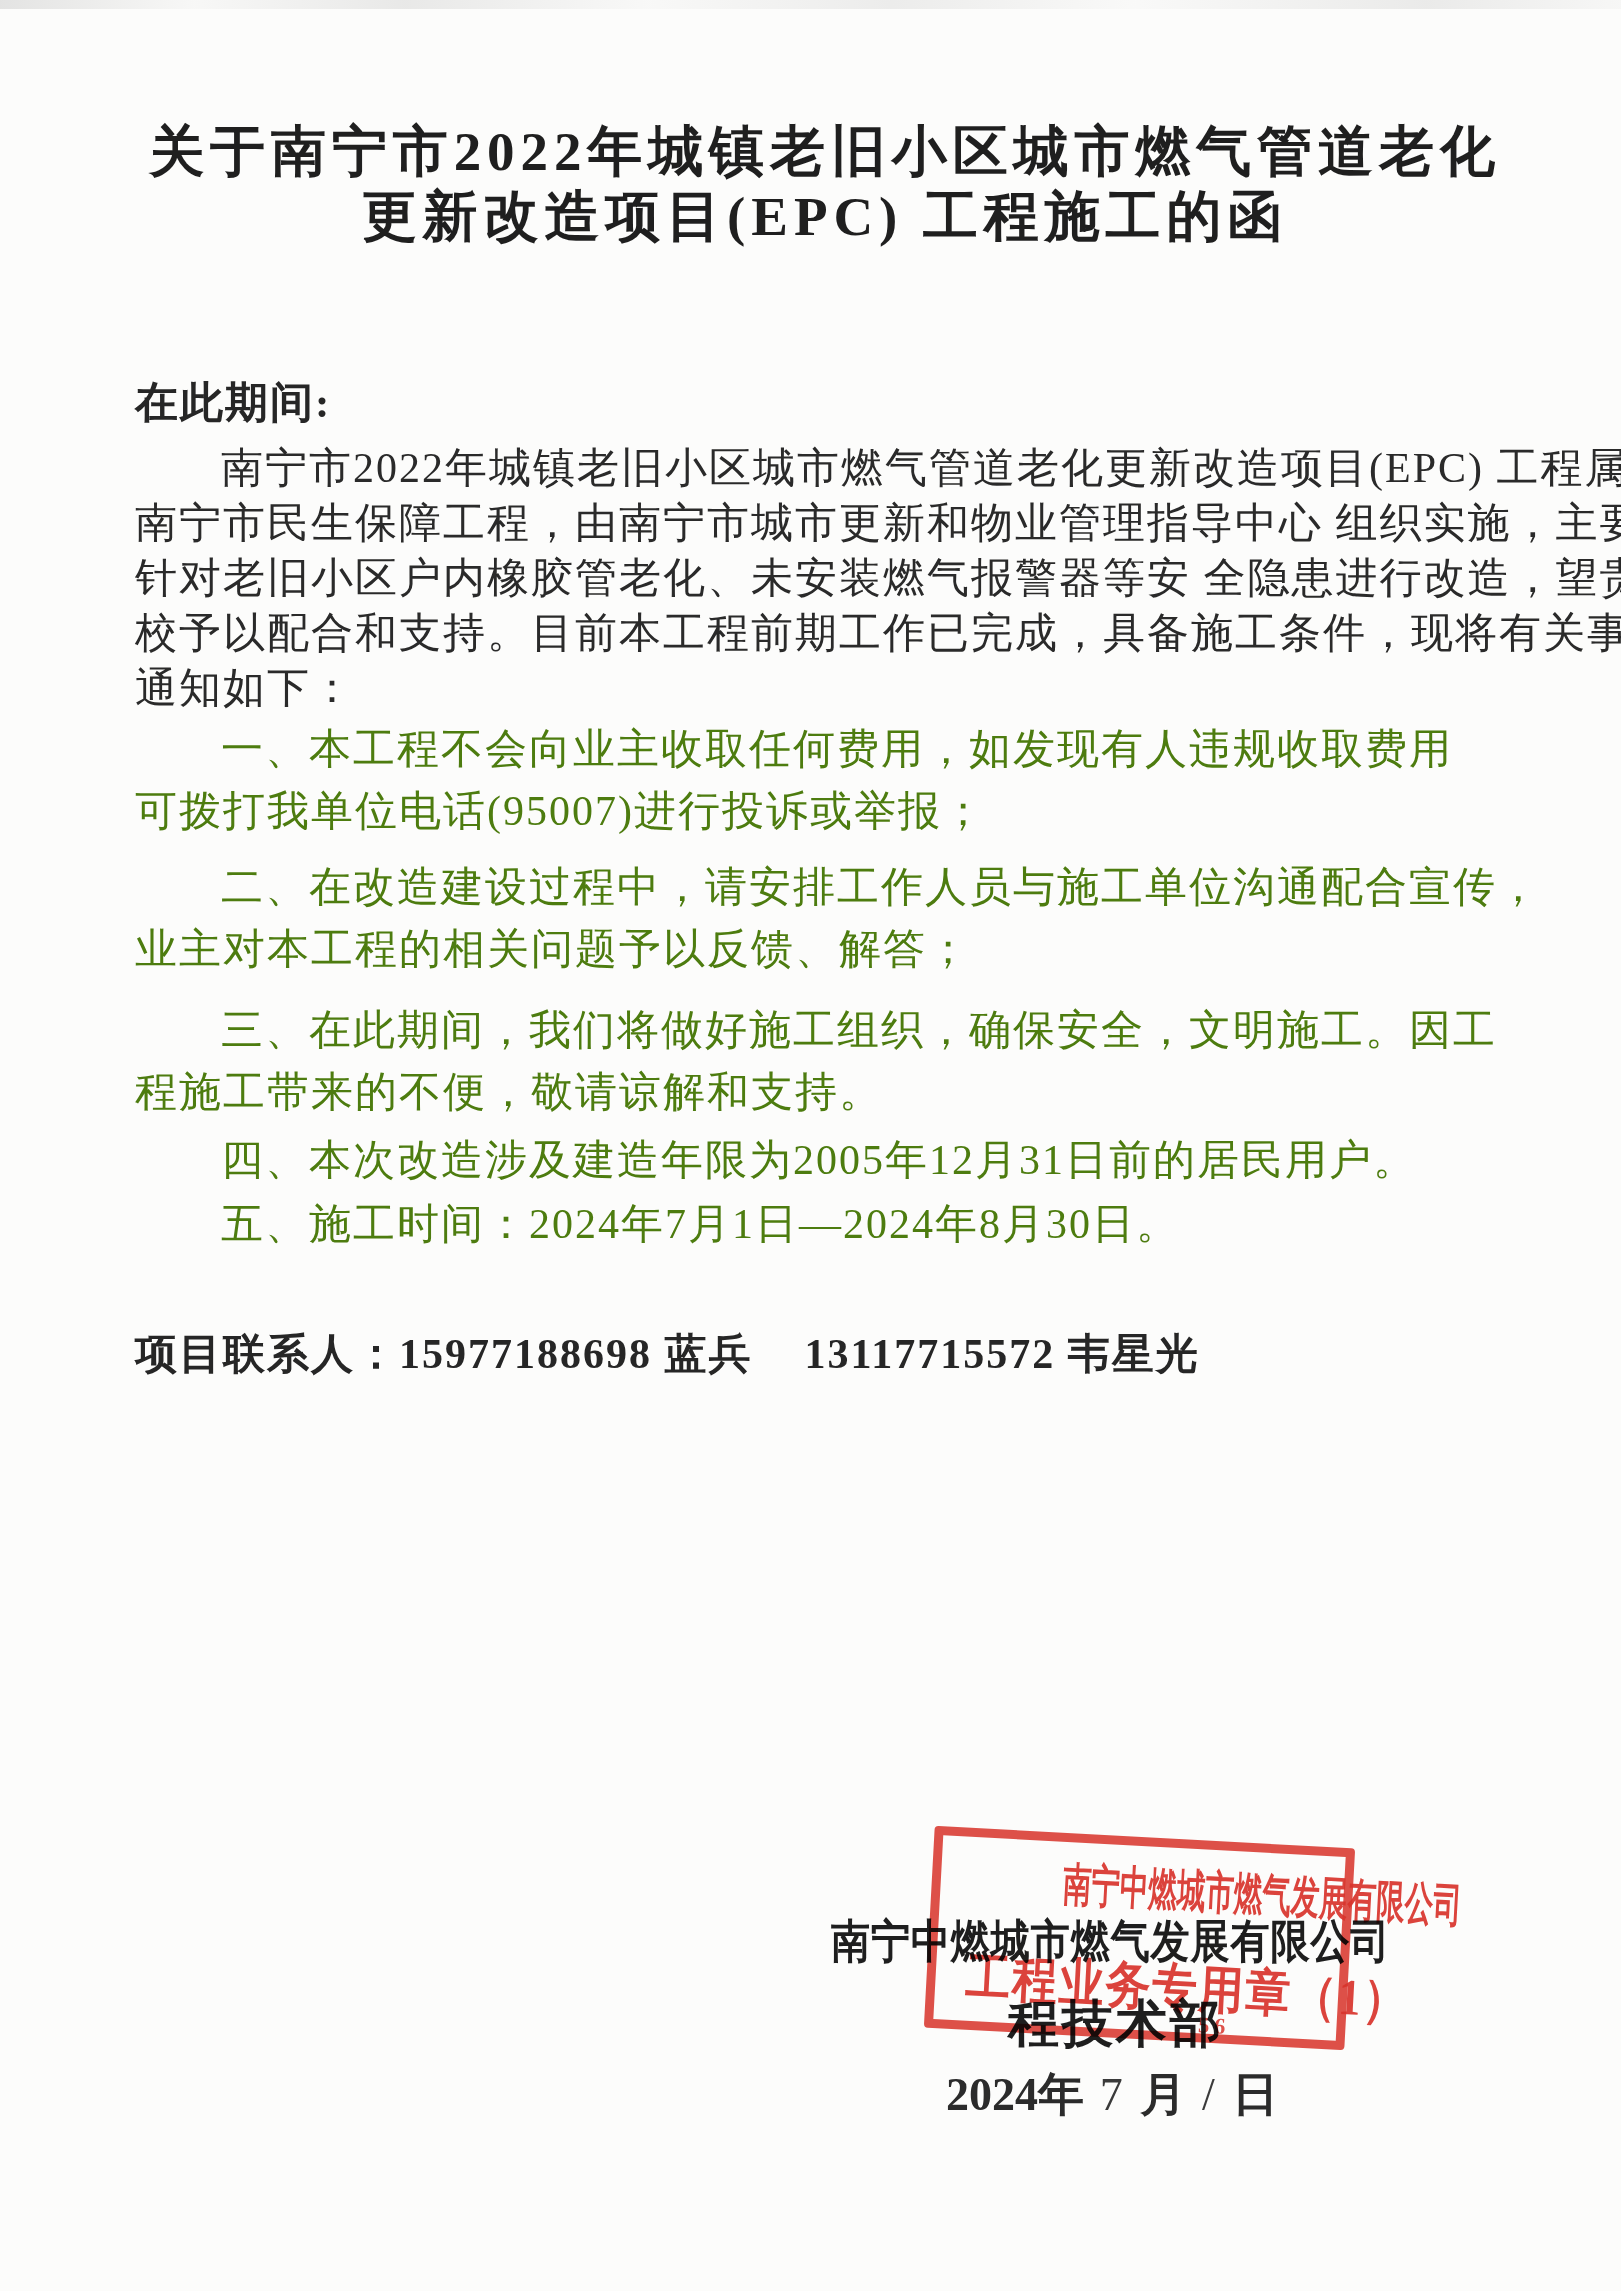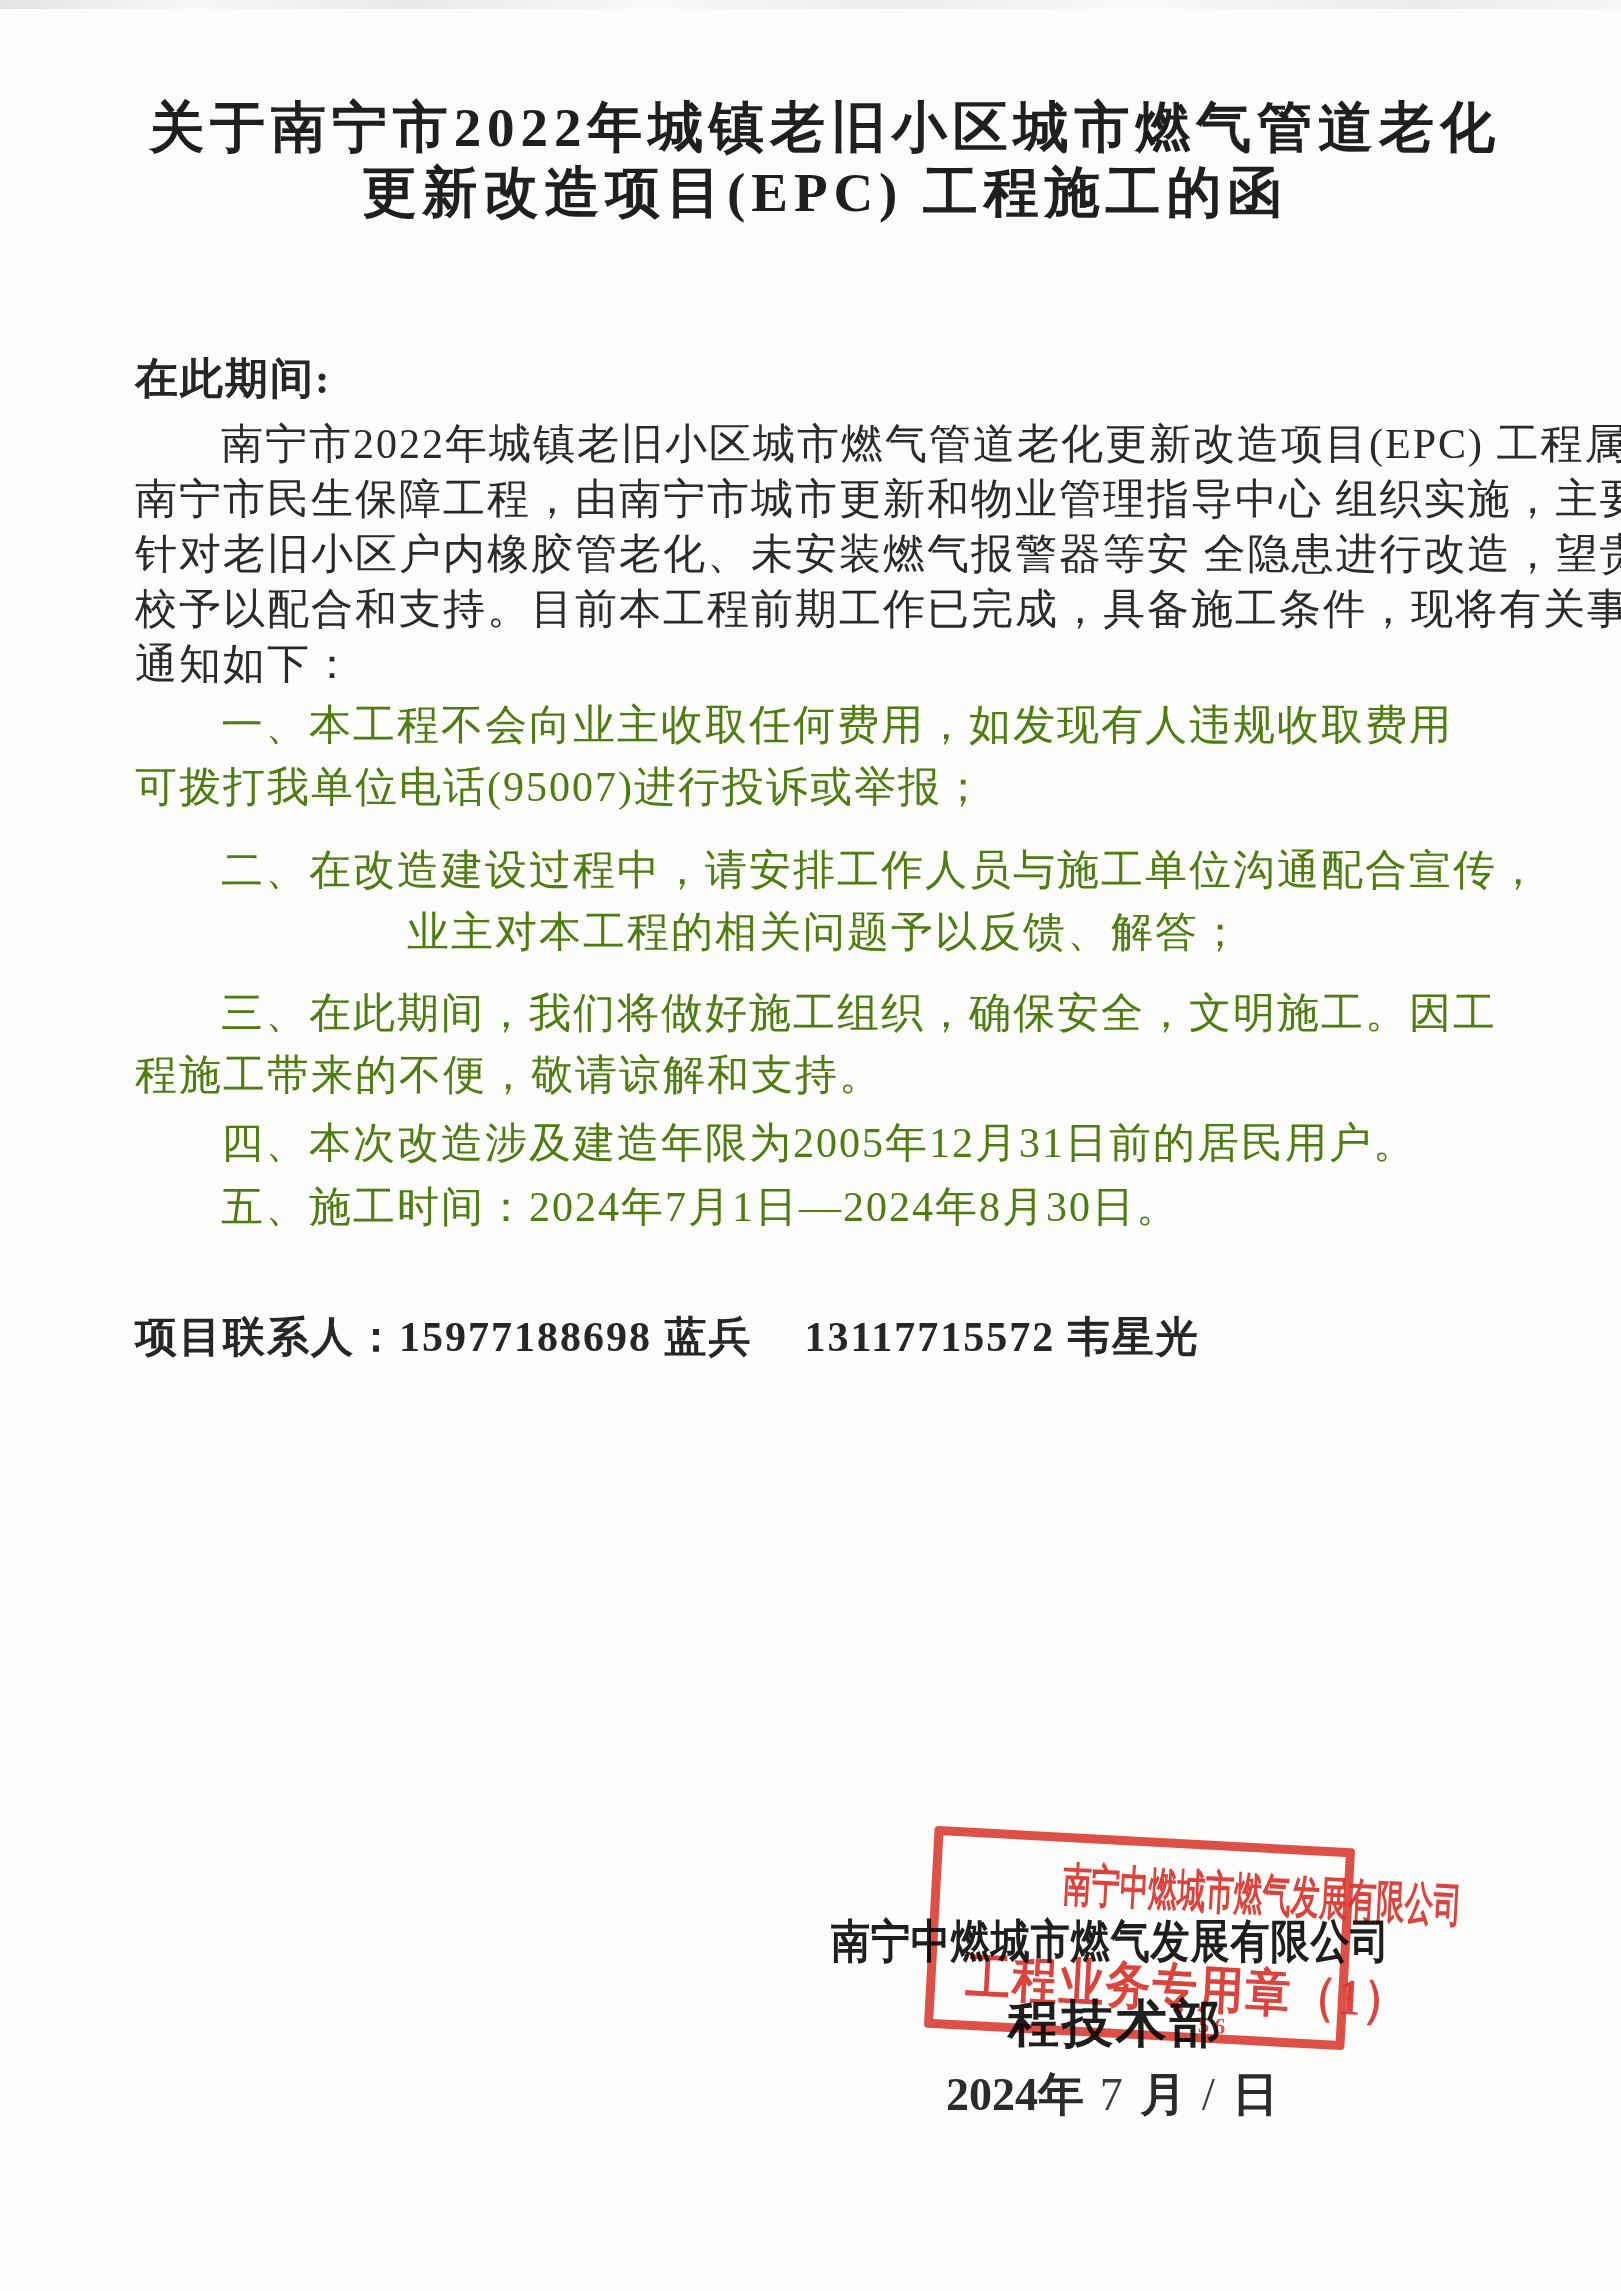--- a/index.html
+++ b/index.html
@@ -19,21 +19,21 @@
     position:absolute;top:0;left:0;right:0;height:8.8px;
     background:linear-gradient(90deg,
       rgba(90,90,90,.28) 0%,rgba(90,90,90,.05) 12%,
       rgba(90,90,90,.22) 25%,rgba(90,90,90,.04) 40%,
       rgba(90,90,90,.18) 55%,rgba(90,90,90,.03) 70%,
       rgba(90,90,90,.20) 88%,rgba(90,90,90,.06) 100%);
     opacity:.55;
   }
   .content{
     position:absolute;inset:0;
-    padding:95px 106px 0 135px;
+    padding:119px 106px 0 135px;
     box-sizing:border-box;
   }
   .title{
     text-align:center;
     font-size:55px;font-weight:700;
     line-height:65px;letter-spacing:5.9px;
     color:#1f1f1f;
     white-space:nowrap;
   }
   .salutation{
@@ -45,21 +45,21 @@
   .intro .line{
     font-size:42px;font-weight:500;line-height:55px;letter-spacing:2px;
     white-space:nowrap;color:#2a2a2a;
   }
   .items{margin-top:2px;}
   .item .line{
     font-size:42px;font-weight:500;line-height:62px;letter-spacing:2px;
     white-space:nowrap;color:#4d7c0f;
   }
   .indent{text-indent:86px;}
-  .item-2{margin-top:21px;text-align:center;}
+  .item-2{margin-top:14px;}
   .item-3{margin-top:19px;}
   .item-4{margin-top:5.9px;}
   .item-5{margin-top:2px;}
   .contact{
     margin-top:71px;
     font-size:42px;font-weight:600;letter-spacing:2px;white-space:nowrap;
   }
   .contact .person-2{margin-left:52px;}
 
   

